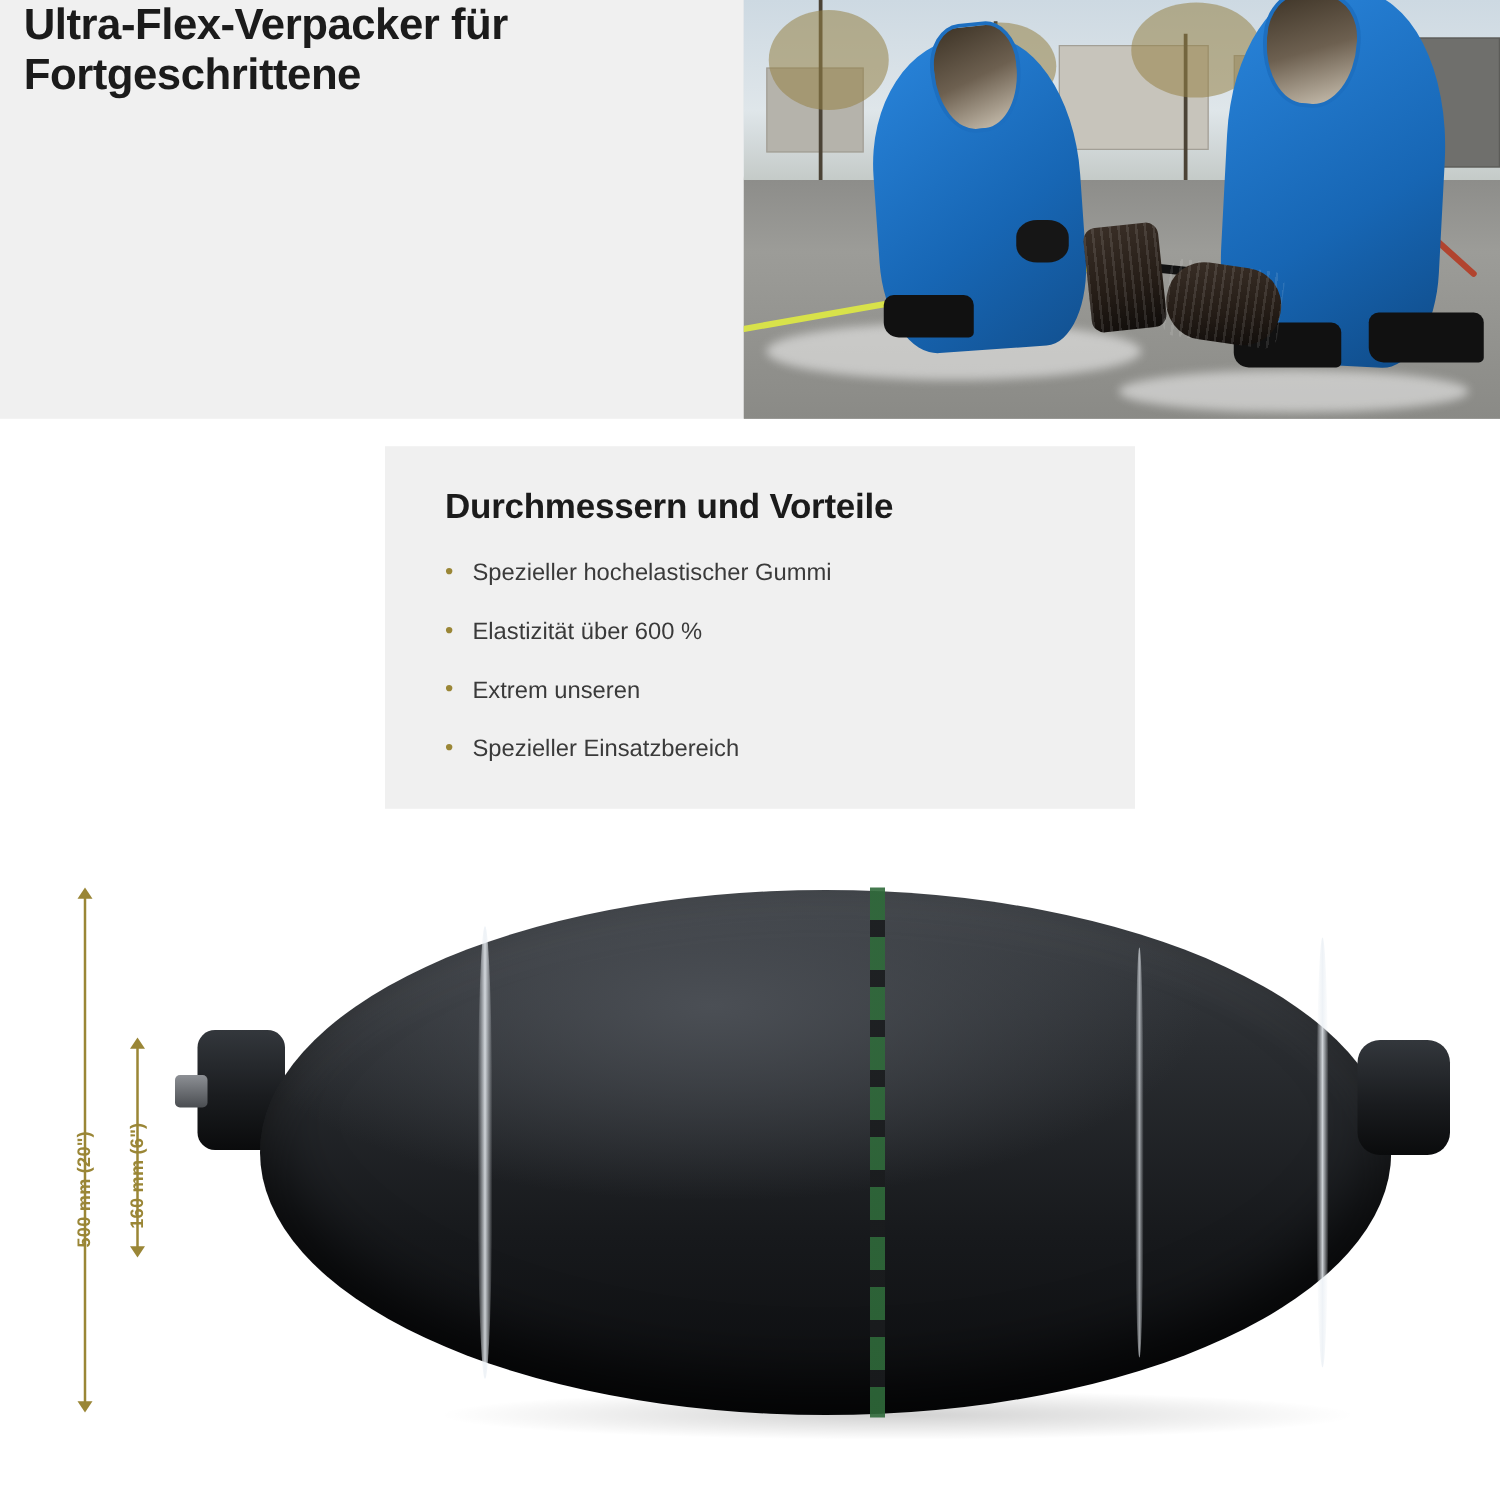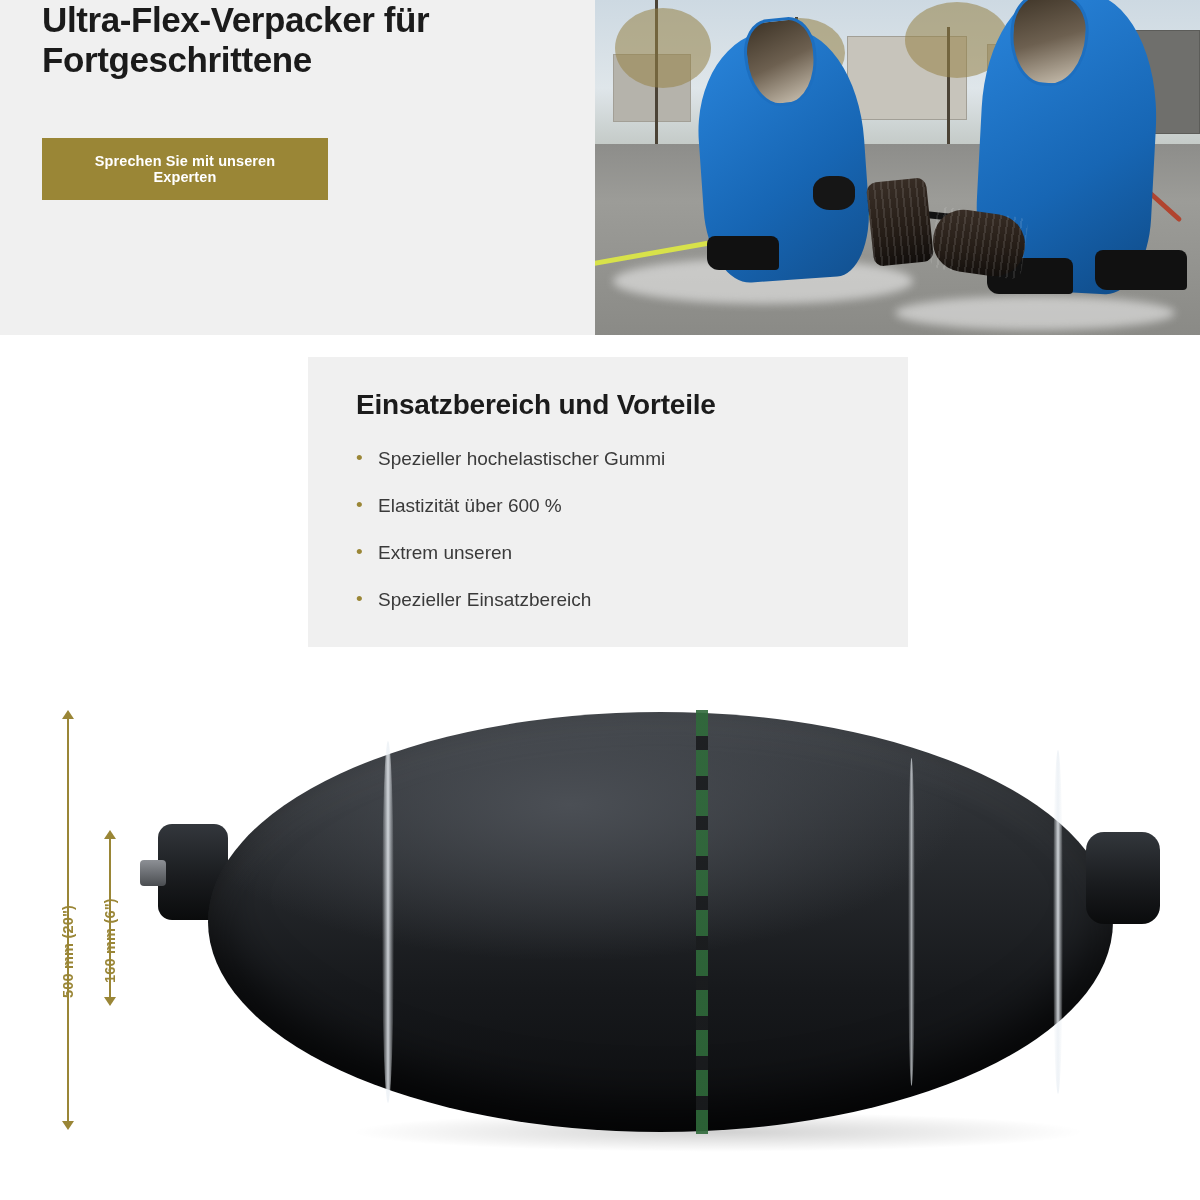--- a/index.html
+++ b/index.html
@@ -15,21 +15,21 @@
   .hero {
     position: relative;
     width: 1200px;
     height: 335px;
     display: flex;
   }
   .hero-left {
     width: 595px;
     height: 335px;
     background: #f0f0f0;
-    padding: 0 42px;
+    padding: 0 19px;
     display: flex;
     flex-direction: column;
     justify-content: flex-start;
   }
   .hero-title {
     font-size: 35px;
     line-height: 40px;
     font-weight: bold;
     color: #1b1b1b;
     letter-spacing: -0.4px;
@@ -270,21 +270,20 @@
     width: 740px; height: 40px;
     background: radial-gradient(ellipse at center, rgba(0,0,0,0.18), rgba(0,0,0,0) 70%);
   }
 </style>
 </head>
 <body>
 
 <section class="hero">
   <div class="hero-left">
     <h1 class="hero-title">Ultra-Flex-Verpacker für Fortgeschrittene</h1>
-    <button class="hero-cta">Sprechen Sie mit unseren Experten</button>
   </div>
 
   <div class="hero-right">
     <div class="sky-band"></div>
 
     <div class="building" style="left:18px; top:54px; width:78px; height:68px;"></div>
     <div class="building" style="left:252px; top:36px; width:120px; height:84px; background:#c7c4bb;"></div>
     <div class="building" style="left:392px; top:44px; width:96px; height:76px;"></div>
     <div class="building" style="left:505px; top:30px; width:100px; height:104px; background:#6f6f6c; border-color:#5c5c59;"></div>
 
@@ -317,21 +316,21 @@
       <div class="packer-ribs"></div>
     </div>
     <div class="packer-obj" style="left:338px; top:212px; width:92px; height:62px; transform:rotate(8deg); border-radius:30px;">
       <div class="packer-ribs"></div>
     </div>
   </div>
 </section>
 
 <section class="features-wrap">
   <div class="features">
-    <h2 class="features-title">Einsatzbereich und Vorteile</h2>
+    <h2 class="features-title">Durchmessern und Vorteile</h2>
 
     <div class="feature-item">
       <span class="bullet">•</span>
       <span class="feature-text">Spezieller hochelastischer Gummi</span>
     </div>
     <div class="feature-item">
       <span class="bullet">•</span>
       <span class="feature-text">Elastizität über 600 %</span>
     </div>
     <div class="feature-item">

